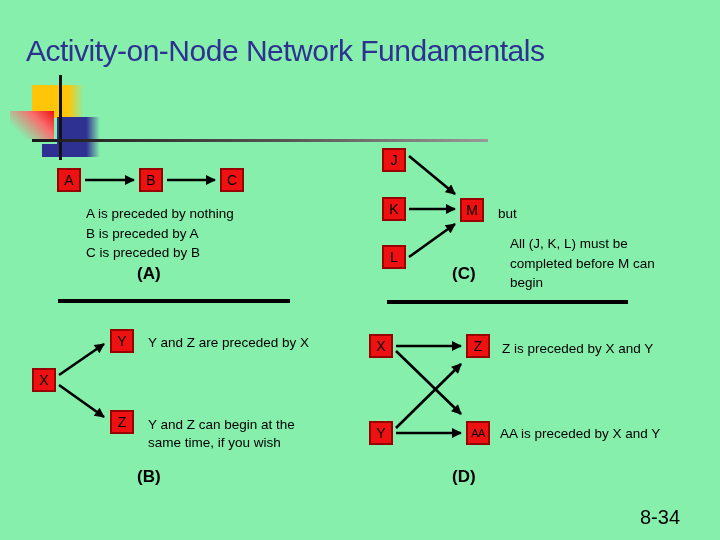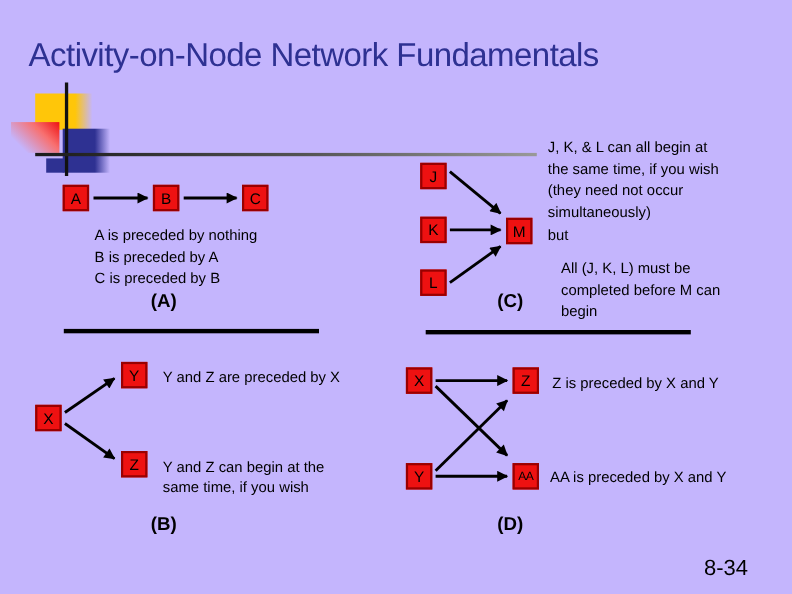--- a/index.html
+++ b/index.html
@@ -1,17 +1,17 @@
 <!DOCTYPE html>
 <html><head>
 <meta charset="utf-8">
 <style>
   html,body{margin:0;padding:0;background:#fff;}
   .slide{
-    position:relative;width:720px;height:540px;background:#c4b5fd;overflow:hidden;
+    position:relative;width:720px;height:540px;background:#86efac;overflow:hidden;
     font-family:"Liberation Sans",sans-serif;color:#000;
   }
   .title{
     position:absolute;left:26px;top:34px;font-size:30px;letter-spacing:-0.5px;
     color:#2E3192;white-space:nowrap;
   }
   
   .dec-yellow{position:absolute;left:32px;top:85px;width:52px;height:33px;
     background:linear-gradient(to right,#FFC609 70%,rgba(255,198,9,0) 100%);}
   .dec-blue{position:absolute;left:57px;top:117px;width:43px;height:40px;
@@ -79,24 +79,20 @@
   <div class="node" style="left:220px;top:168px">C</div>
   <div class="txt" style="left:86px;top:204px">A is preceded by nothing
 B is preceded by A
 C is preceded by B</div>
   <div class="lbl" style="left:137px;top:264px">(A)</div>
 
   <div class="node" style="left:382px;top:148px">J</div>
   <div class="node" style="left:382px;top:197px">K</div>
   <div class="node" style="left:382px;top:245px">L</div>
   <div class="node" style="left:460px;top:198px">M</div>
-  <div class="txt" style="left:498px;top:124px">J, K, &amp; L can all begin at
-the same time, if you wish
-(they need not occur
-simultaneously)</div>
   <div class="txt" style="left:498px;top:204px">but</div>
   <div class="txt" style="left:510px;top:234px">All (J, K, L) must be
 completed before M can
 begin</div>
   <div class="lbl" style="left:452px;top:264px">(C)</div>
 
   <div class="divider" style="left:58px;top:299px;width:232px"></div>
   <div class="divider" style="left:387px;top:300px;width:241px"></div>
 
   <div class="node" style="left:32px;top:368px">X</div>

